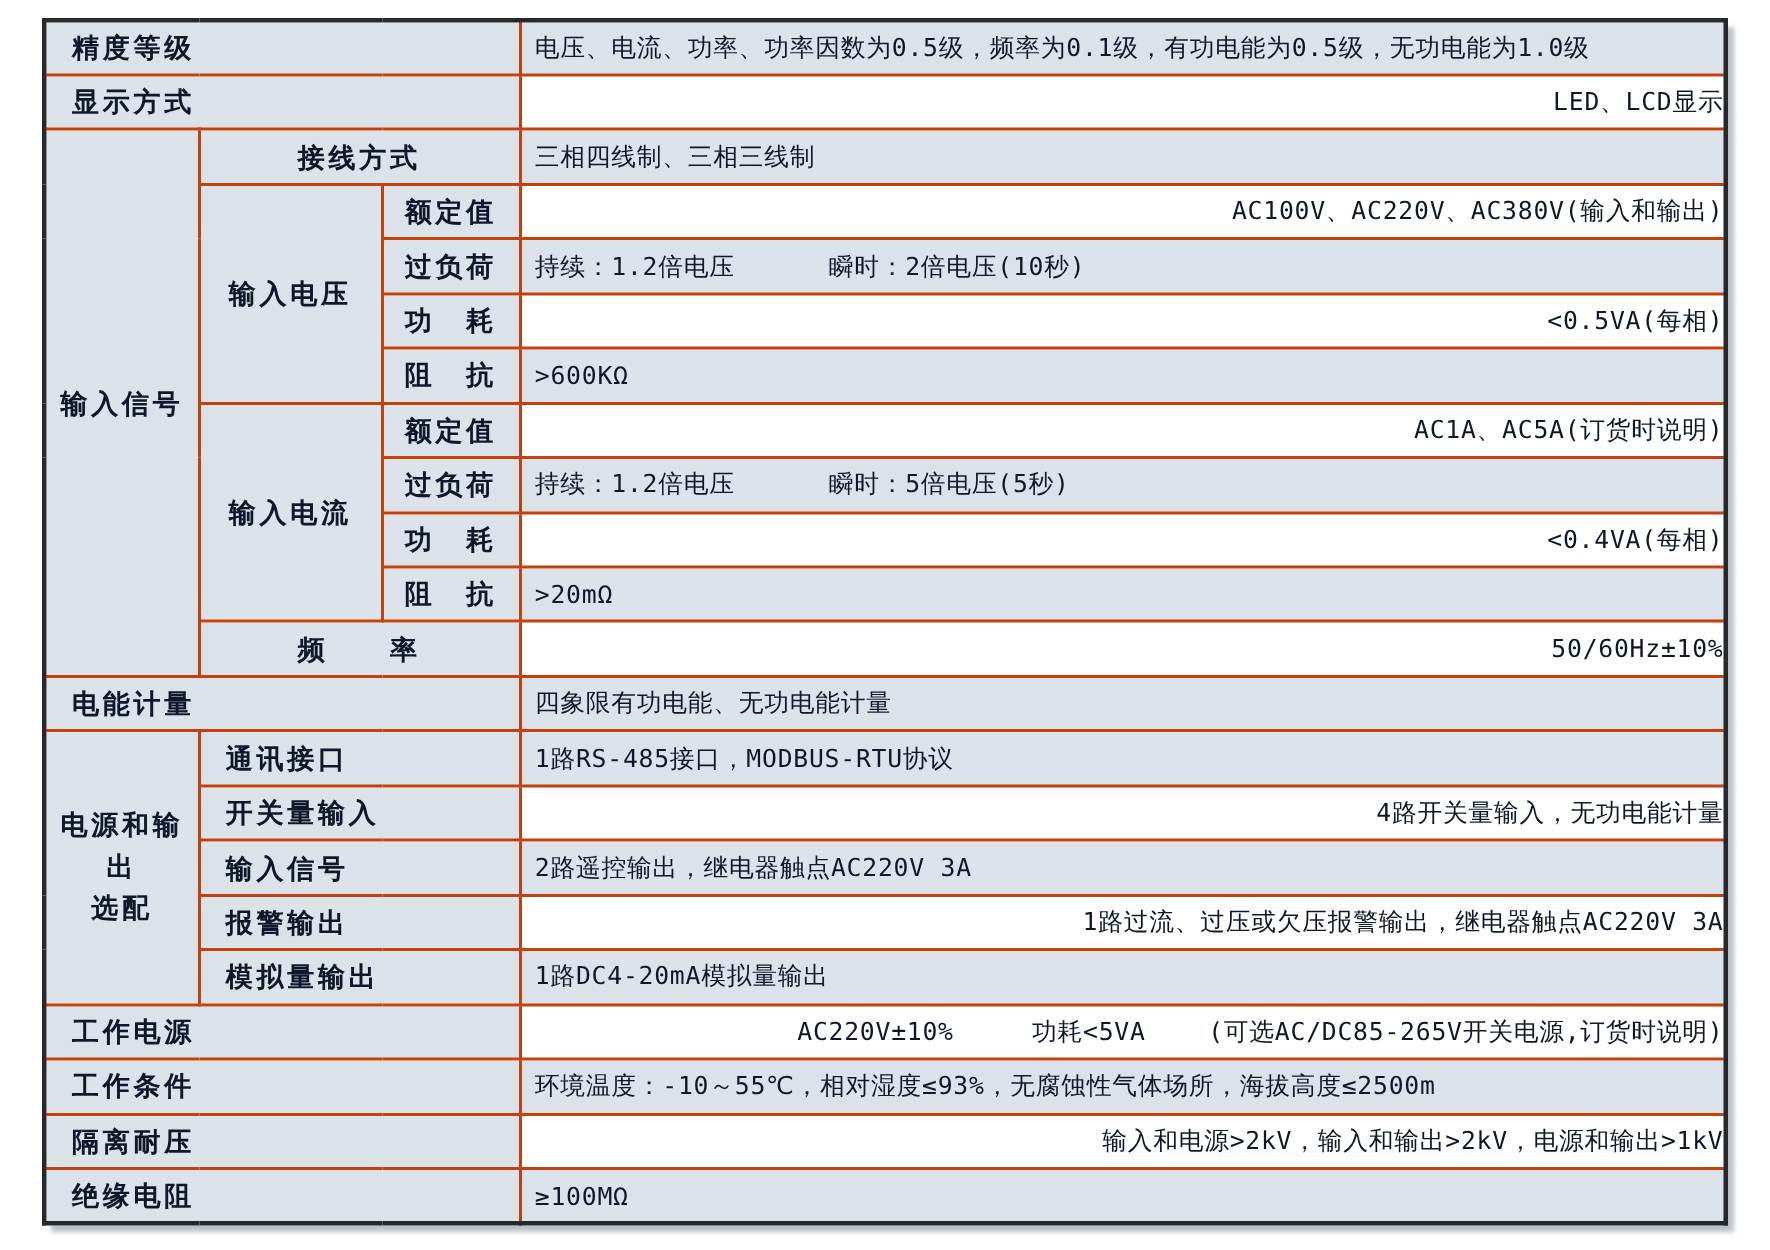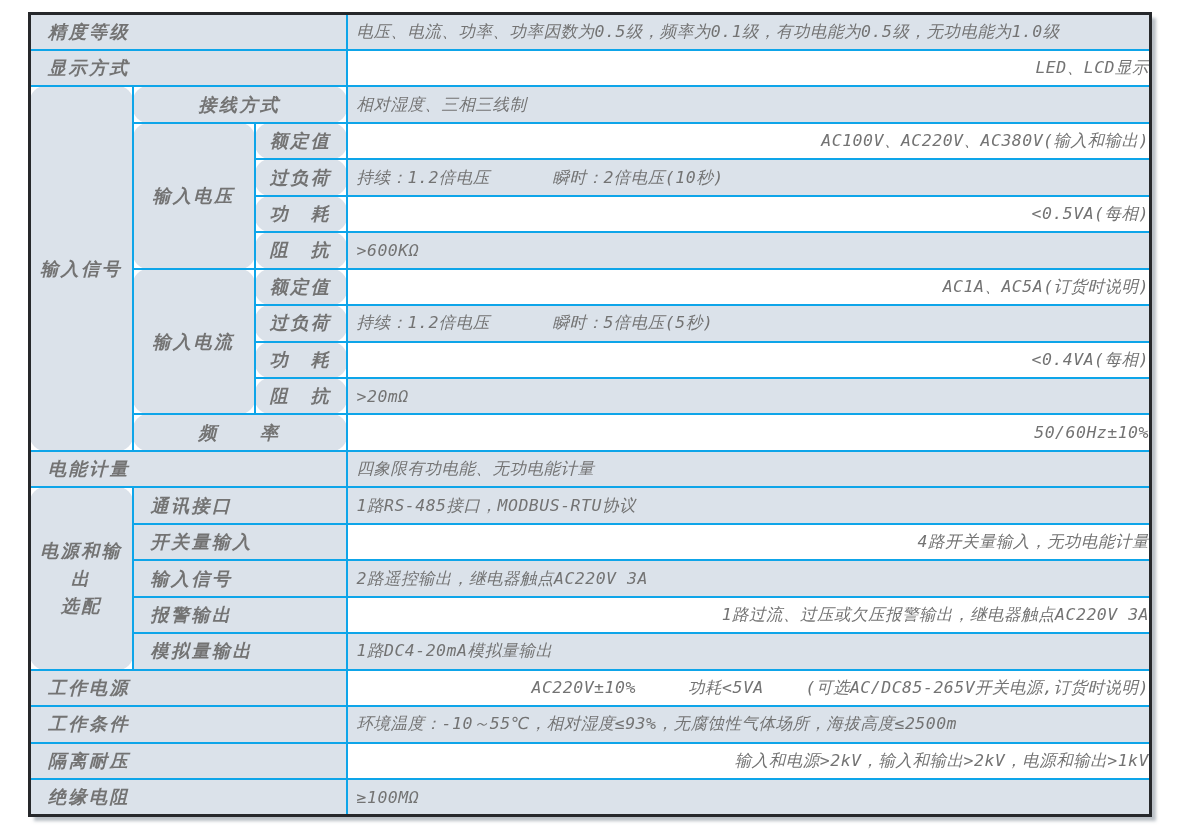--- a/index.html
+++ b/index.html
@@ -4,26 +4,26 @@
 <style>
   * { margin:0; padding:0; box-sizing:border-box; }
   html,body { width:1180px; height:833px; background:#ffffff;
               font-family:"DejaVu Sans","Liberation Sans",sans-serif; }
   .page { position:relative; width:1180px; height:833px; background:#ffffff; }
 
   table.spec { position:absolute; left:28px; top:12px; width:1124px; height:805px;
                border-collapse:collapse; table-layout:fixed; background:#ffffff;
                border:3px solid #26282b;
                box-shadow:5px 5px 3px -1px rgba(130,140,152,0.55); }
-  td { border:2px solid #0ea5e9; color:#737373; vertical-align:middle;
-       height:36px; overflow:hidden;font-style:italic; }
+  td { border:2px solid #c2410c; color:#0f172a; vertical-align:middle;
+       height:36px; overflow:hidden; }
 
   .lbl { background:#dbe2ea; font-weight:bold; font-size:18px; letter-spacing:2.5px; }
   .pad { text-align:left; padding-left:17px; }
-  .ctr { text-align:center;border-radius:15px; }
+  .ctr { text-align:center; }
 
   .val { font-family:"DejaVu Sans Mono","DejaVu Sans",sans-serif;
          font-size:16.5px; padding-left:9px; text-align:left;
          white-space:pre; letter-spacing:0.5px;margin-left:48px; }
   .shade { background:#dbe2ea; }
   .white { background:#ffffff;text-align:right; }
 
   .stack div { line-height:1.55; letter-spacing:2.5px; }
 </style>
 </head>
@@ -45,21 +45,21 @@
     </tr>
 
     <tr>
       <td colspan="3" class="lbl pad">显示方式</td>
       <td class="val white">LED、LCD显示</td>
     </tr>
 
     <tr>
       <td rowspan="10" class="lbl ctr">输入信号</td>
       <td colspan="2" class="lbl ctr">接线方式</td>
-      <td class="val shade">相对湿度、三相三线制</td>
+      <td class="val shade">三相四线制、三相三线制</td>
     </tr>
 
     <tr>
       <td rowspan="4" class="lbl ctr">输入电压</td>
       <td class="lbl ctr">额定值</td>
       <td class="val white">AC100V、AC220V、AC380V(输入和输出)</td>
     </tr>
     <tr>
       <td class="lbl ctr">过负荷</td>
       <td class="val shade">持续：1.2倍电压      瞬时：2倍电压(10秒)</td>

